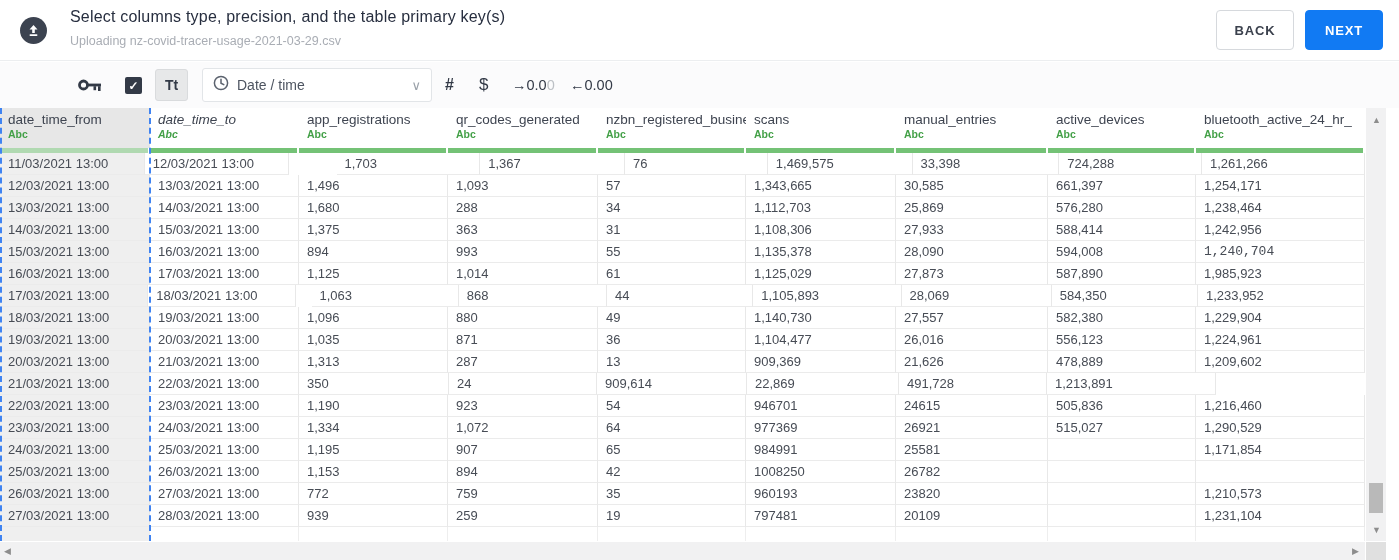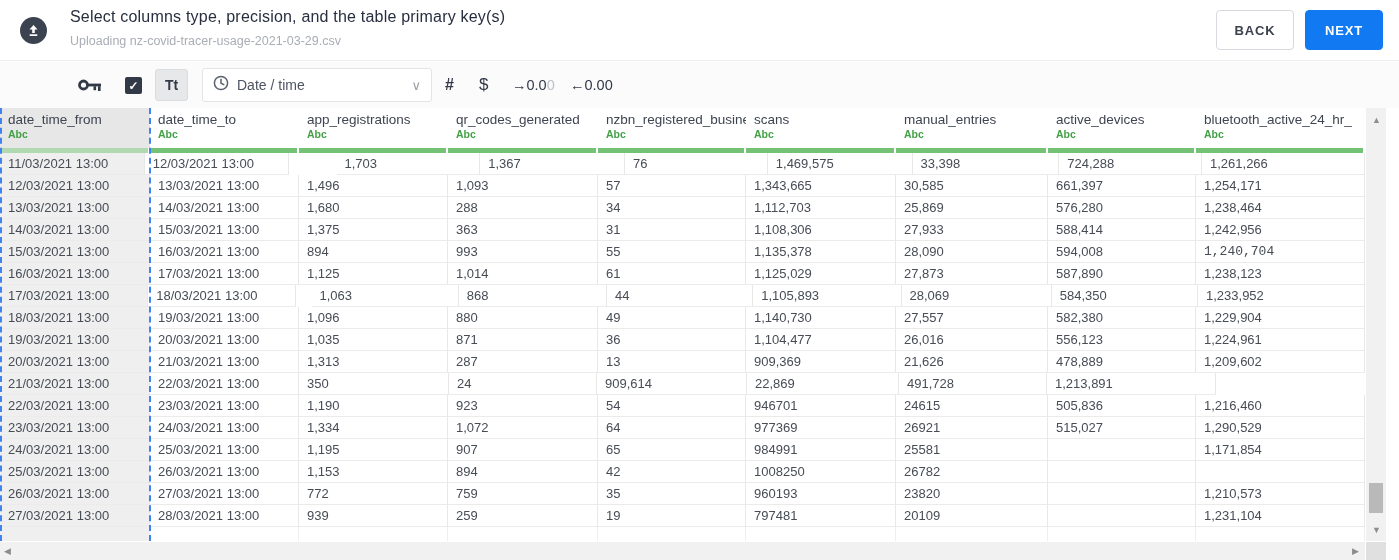--- a/index.html
+++ b/index.html
@@ -127,21 +127,21 @@
         <span>0.00</span>
       </div>
   </div>
 
   <div class="tablearea">
     <div class="thead">
         <div class="th sel" style="width: 150px;">
           <div class="nm">date_time_from</div>
           <div class="tp">Abc</div>
         </div>
-        <div class="th" style="width: 149px;">
+        <div class="th" style="width: 149px; font-style: italic;">
           <div class="nm">date_time_to</div>
           <div class="tp">Abc</div>
         </div>
         <div class="th" style="width: 149px;">
           <div class="nm">app_registrations</div>
           <div class="tp">Abc</div>
         </div>
         <div class="th" style="width: 150px;">
           <div class="nm">qr_codes_generated</div>
           <div class="tp">Abc</div>
@@ -236,21 +236,21 @@
         </div>
         <div class="trow">
           <div class="td sel" style="width: 150px;">16/03/2021 13:00</div>
           <div class="td" style="width: 149px;">17/03/2021 13:00</div>
           <div class="td" style="width: 149px;">1,125</div>
           <div class="td" style="width: 150px;">1,014</div>
           <div class="td" style="width: 148px;">61</div>
           <div class="td" style="width: 150px;">1,125,029</div>
           <div class="td" style="width: 152px;">27,873</div>
           <div class="td" style="width: 148px;">587,890</div>
-          <div class="td" style="width: 169px;">1,238,123</div>
+          <div class="td" style="width: 169px;">1,985,923</div>
         </div>
         <div class="trow">
           <div class="td sel" style="width: 150px;">17/03/2021 13:00</div>
           <div class="td" style="width: 149px;">18/03/2021 13:00</div>
           <div class="td" style="width: 149px; margin-left: 16px;">1,063</div>
           <div class="td" style="width: 150px;">868</div>
           <div class="td" style="width: 148px;">44</div>
           <div class="td" style="width: 150px;">1,105,893</div>
           <div class="td" style="width: 152px;">28,069</div>
           <div class="td" style="width: 148px;">584,350</div>

